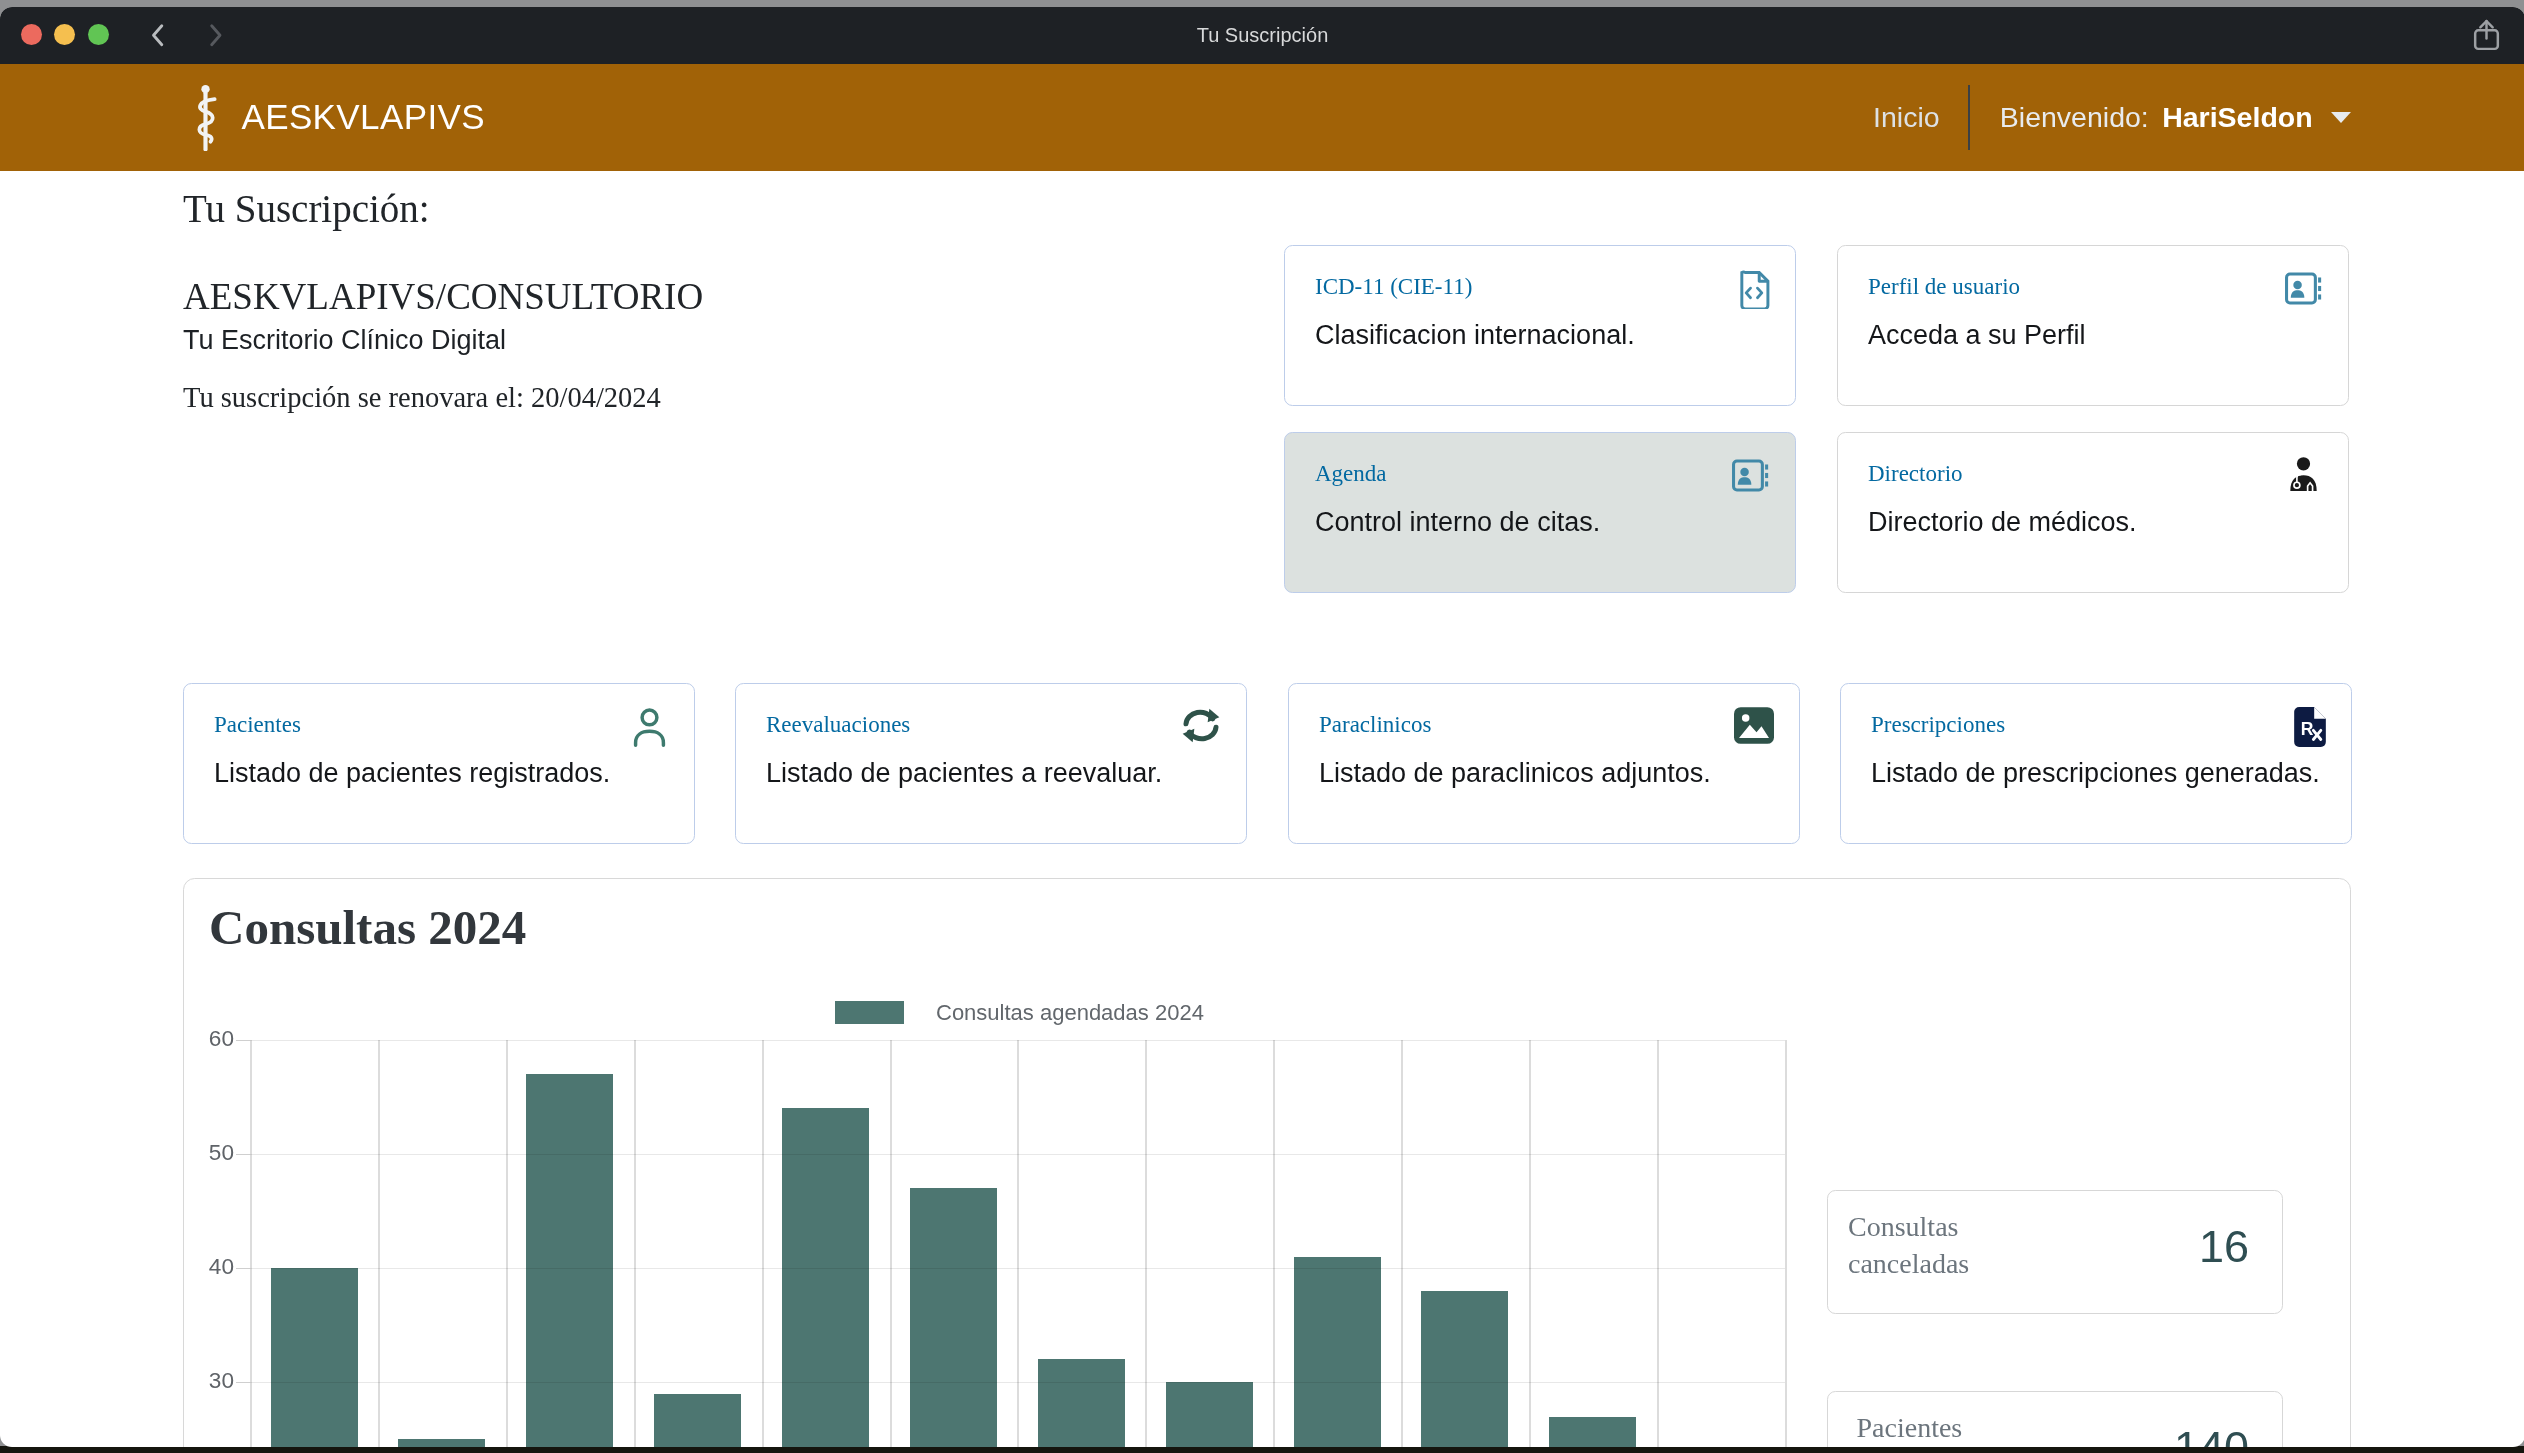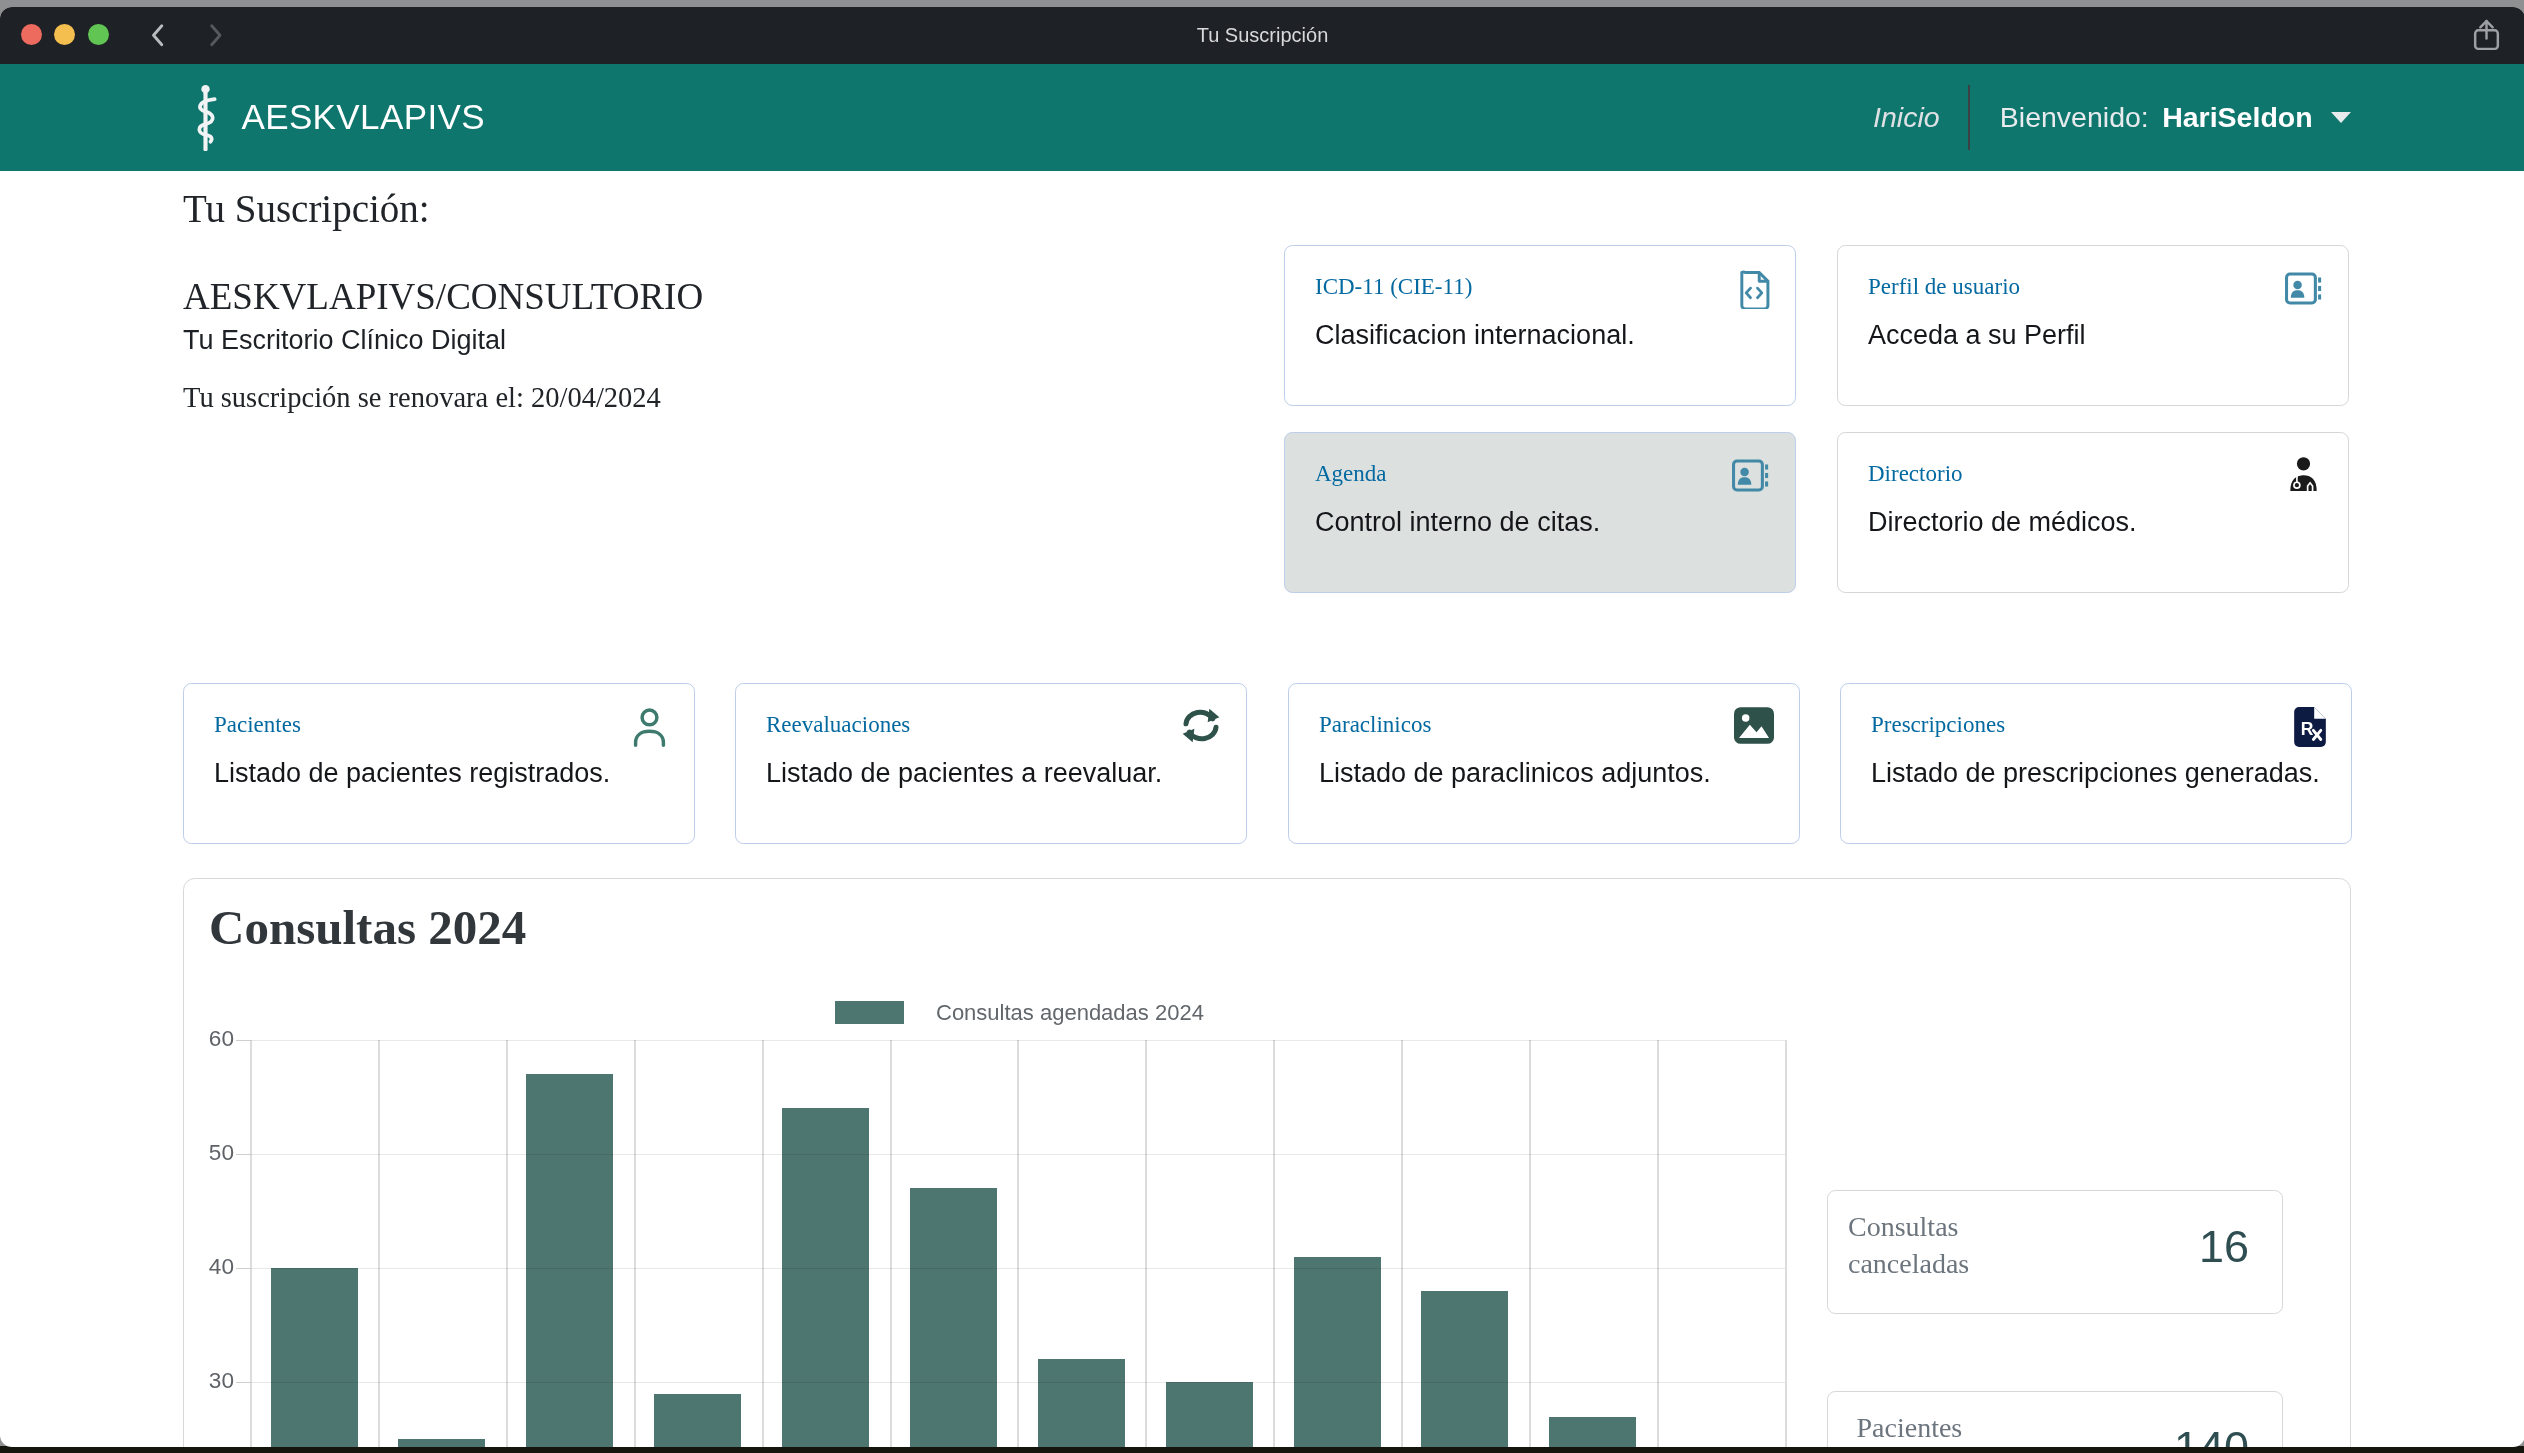--- a/index.html
+++ b/index.html
@@ -22,26 +22,26 @@
   .t-green{left:88px;background:#61c554;}
   .nav-chevron{position:absolute;top:14.2px;width:28.5px;height:28.5px;}
   .chev-back{left:144px;color:#b9bcbf;}
   .chev-fwd{left:201px;color:#56595e;}
   .titlebar-title{
     position:absolute;left:0;right:0;top:0;height:57px;line-height:57px;text-align:center;
     color:#d8d9da;font-size:20px;font-weight:500;
   }
   .share-btn{position:absolute;right:22px;top:11.7px;width:33px;height:35px;color:#9da0a4;}
   
-  .navbar{position:absolute;left:0;top:57px;width:100%;height:107px;background:#0f766e;}
+  .navbar{position:absolute;left:0;top:57px;width:100%;height:107px;background:#a16207;}
   .brand{position:absolute;left:188px;top:0;height:107px;display:flex;align-items:center;gap:18.4px;}
   .brand-icon{width:35px;height:67px;color:#f2f3f4;}
   .brand-text{color:#ffffff;font-size:35px;letter-spacing:0.4px;}
   .nav-right{position:absolute;right:174px;top:0;height:107px;display:flex;align-items:center;font-size:28.5px;color:#dde1e4;}
-  .nav-home{padding:16.7px 28.5px 16.7px 0;cursor:pointer;font-style:italic;}
+  .nav-home{padding:16.7px 28.5px 16.7px 0;cursor:pointer;}
   .nav-divider{width:1.7px;height:65px;background:#3b4045;}
   .nav-user{padding:16.7px 0 16.7px 30px;display:flex;align-items:center;gap:13.4px;cursor:pointer;color:#e8ebee;}
   .nav-user b{font-weight:700;color:#ffffff;}
   .caret-down{width:0;height:0;border-left:10px solid transparent;border-right:10px solid transparent;border-top:11.7px solid #e8ebee;margin-left:5px;}
   
   .serif{font-family:"Liberation Serif","DejaVu Serif",serif;}
   .hero-heading{position:absolute;left:183px;top:179px;font-size:39px;color:#212529;}
   .hero-org{position:absolute;left:183px;top:268px;font-size:37px;color:#212529;}
   .hero-tagline{position:absolute;left:183px;top:318px;font-size:27px;color:#1d2125;}
   .hero-renewal{position:absolute;left:183px;top:375px;font-size:28.5px;color:#212529;}

